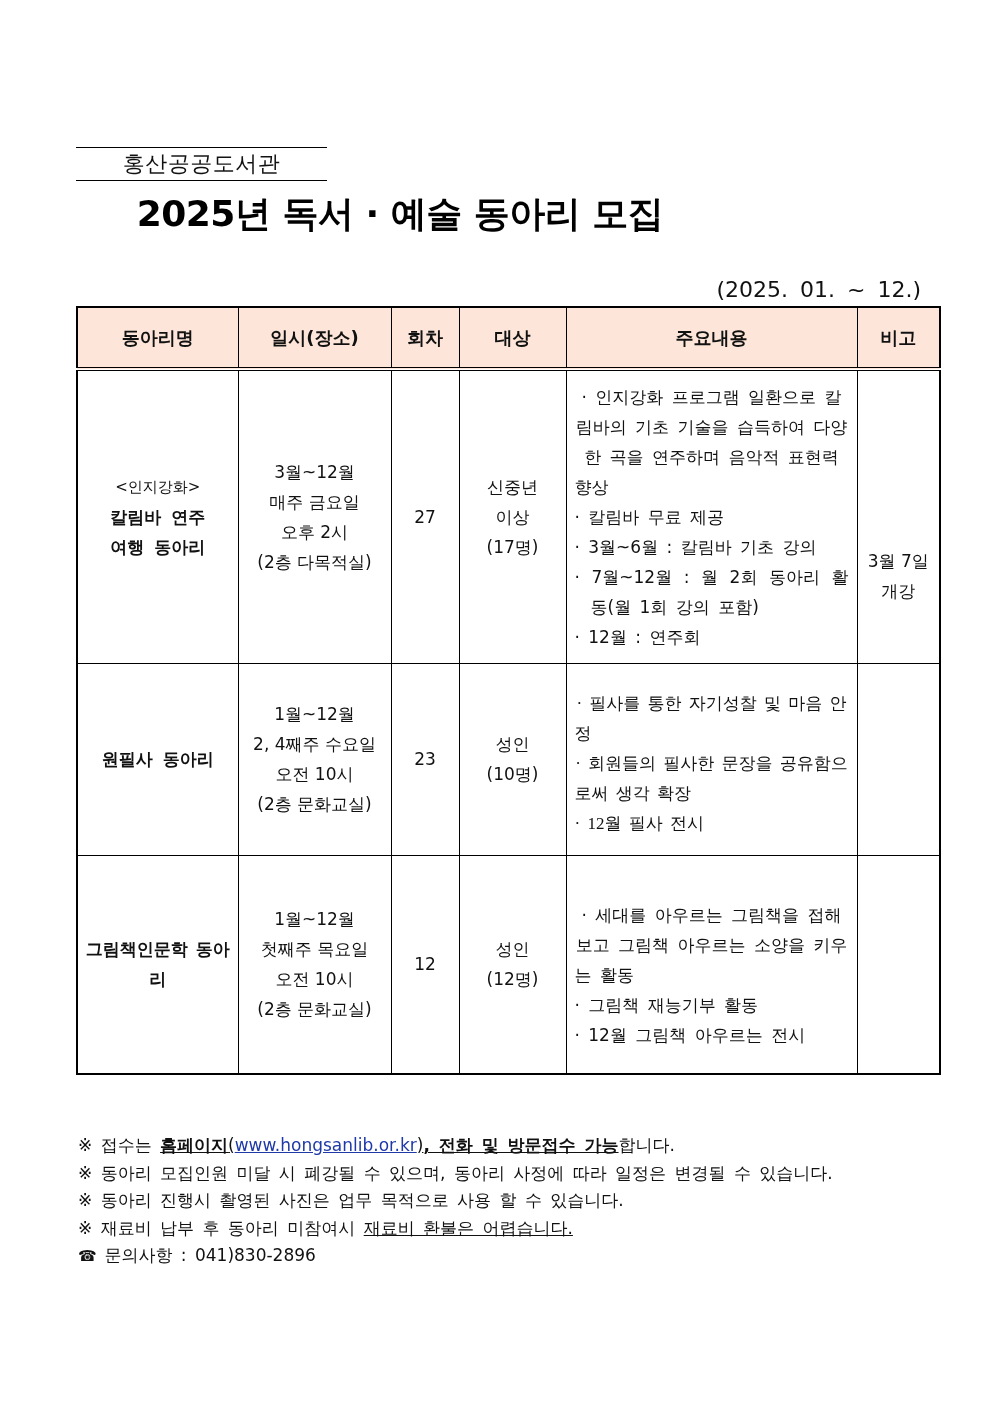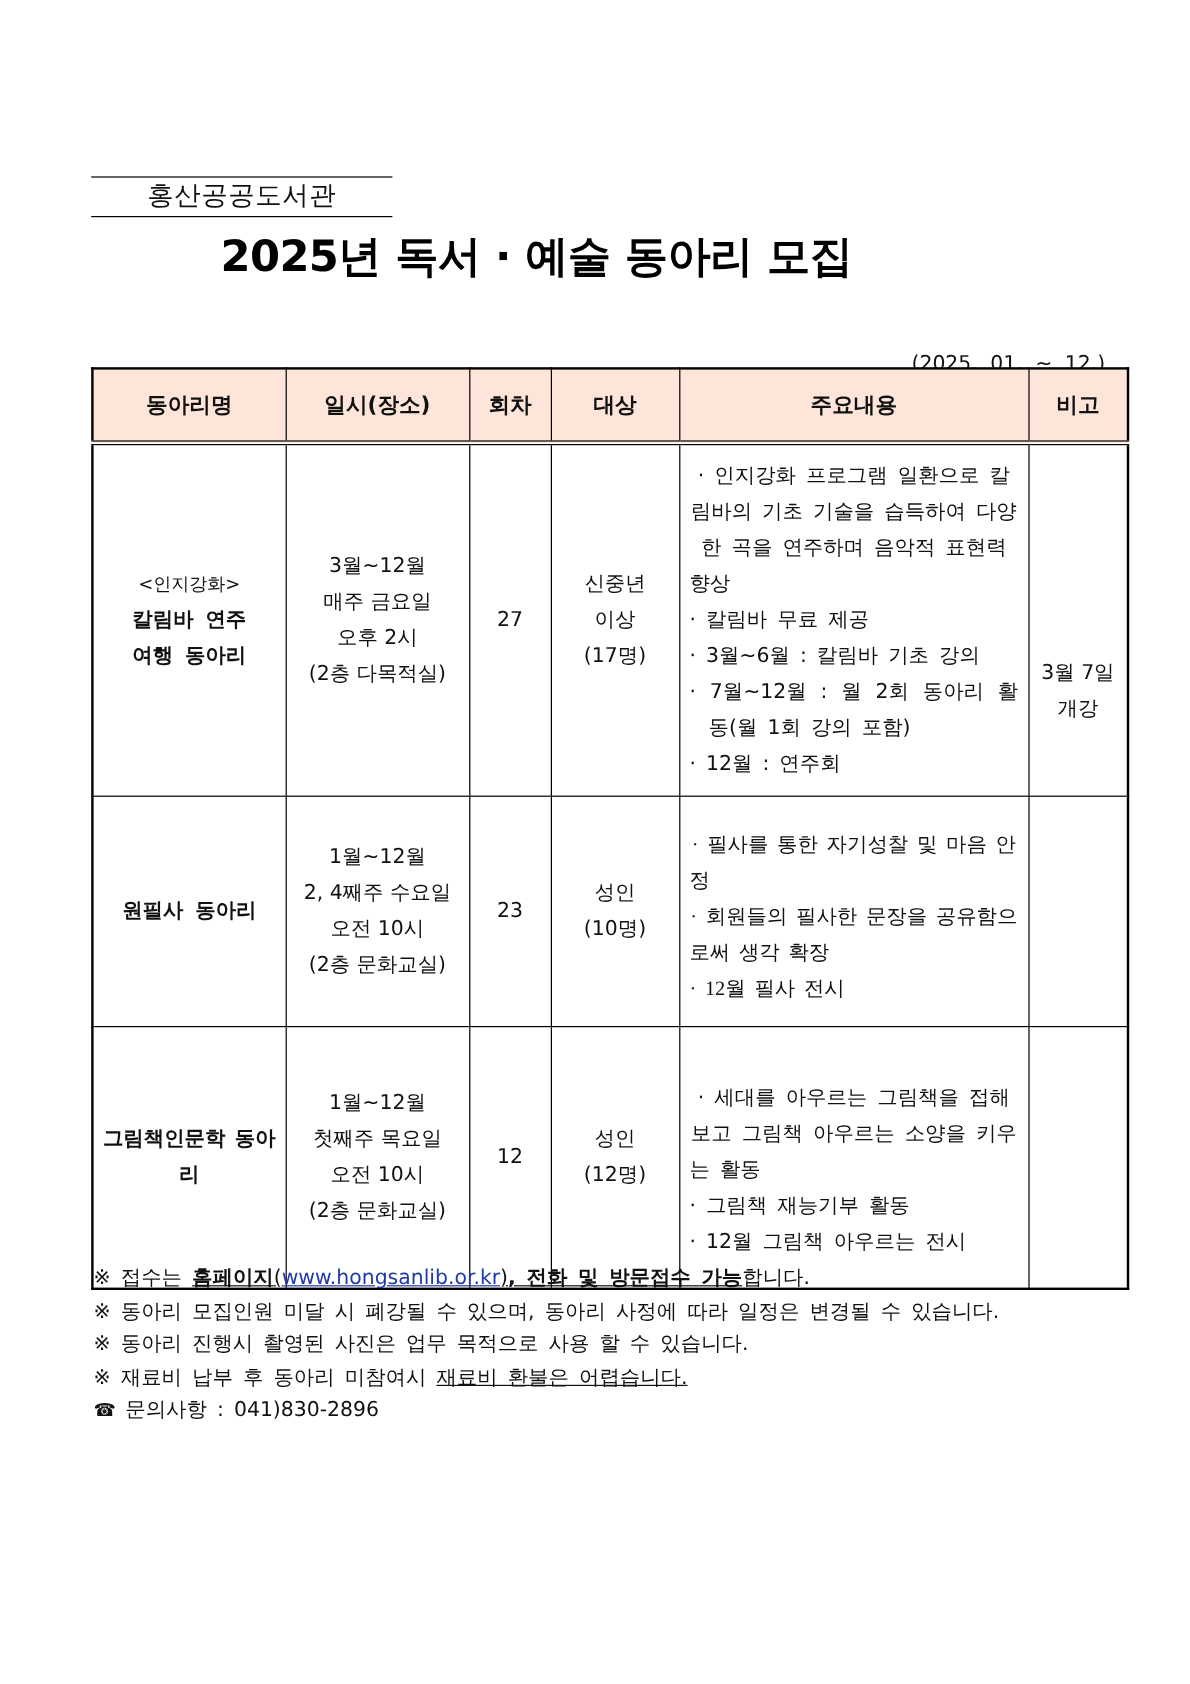--- a/index.html
+++ b/index.html
@@ -23,26 +23,25 @@
       margin-top: 24px;
     }
     .title {
       position: absolute;
       left: 0; top: 190px; width: 800px;
       text-align: center;
       font-size: 36px;
       font-weight: bold;
       letter-spacing: -0.5px;
       color: #000;
-      margin-left: 47px;
     }
     .period {
       position: absolute;
-      right: 71px; top: 293px;
-      font-size: 17px;
+      right: 71px; top: 277px;
+      font-size: 22px;
       word-spacing: 5px;
     }
     table.clubs {
       position: absolute;
       left: 76px; top: 306px;
       width: 863px;
       border-collapse: collapse;
       border: 2.5px solid #000;
       table-layout: fixed;
     }
@@ -69,21 +68,21 @@
       padding: 6px 8px 6px 8px;
       vertical-align: top;
       word-spacing: 3px;
     }
     td.content .para { display: block; }
     td.content .indent { display: block; padding-left: 16px; }
     td.remark { vertical-align: top; padding-top: 118px; line-height: 26px; }
     .line { display: block; }
     .notes {
       position: absolute;
-      left: 78px; top: 1052px;
+      left: 78px; top: 1132px;
       font-size: 17px;
       line-height: 27.5px;
     }
     .notes .note { display: block; white-space: nowrap; word-spacing: 3px; }
     .notes .b { font-weight: bold; }
     .notes .u { text-decoration: underline; }
     .notes .link { color: #1f3aa8; text-decoration: underline; font-weight: normal; }
     .phone-icon { display: inline-block; width: 18px; font-size: 15px; }
   </style>
 </head>

